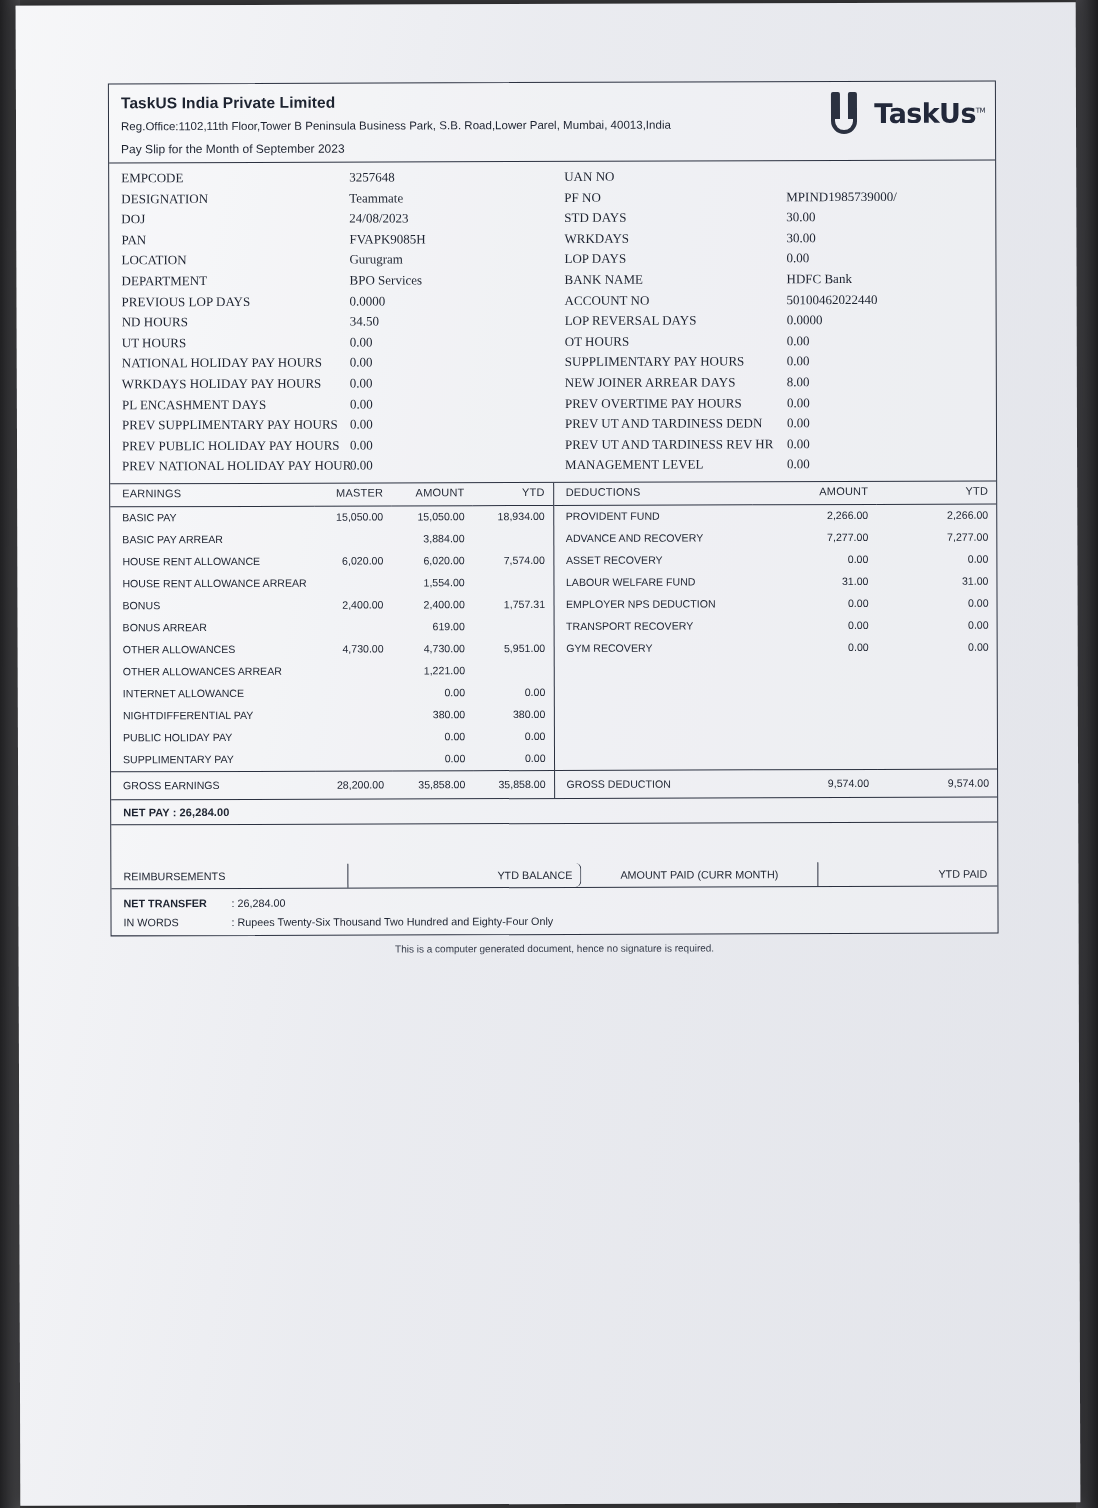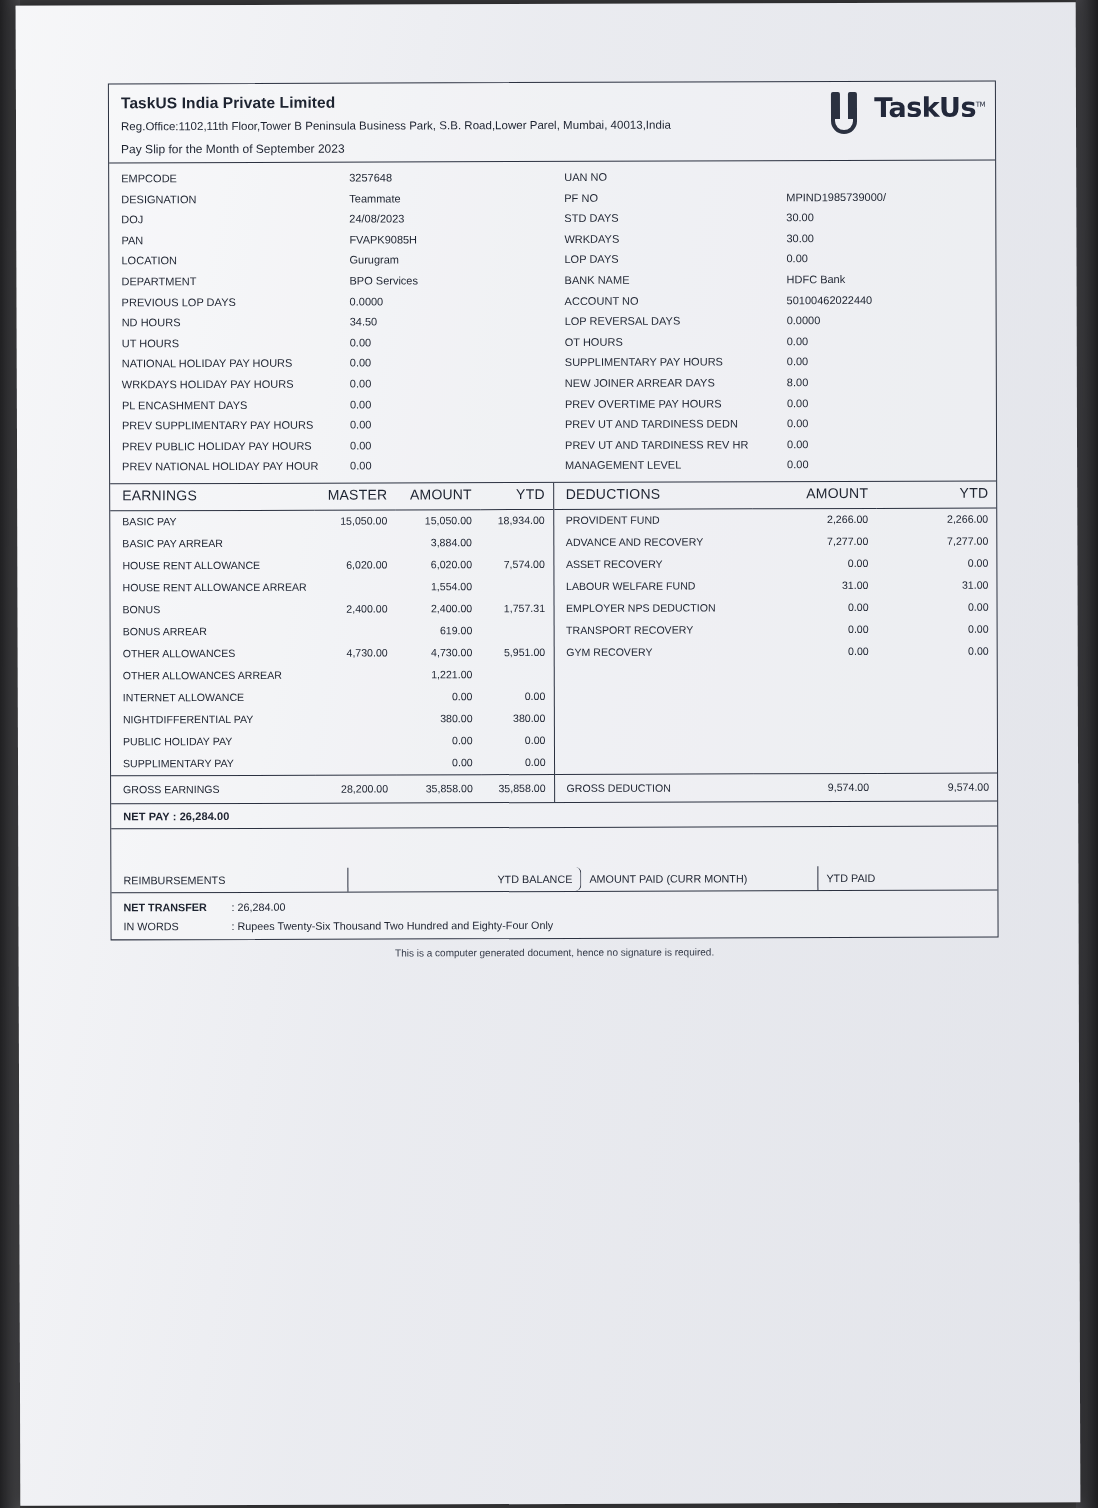--- a/index.html
+++ b/index.html
@@ -62,20 +62,21 @@
     letter-spacing: 0.02px;
   }
   .hdr .payslip-for {
     font-size: 12px;
   }
   .logo {
     position: absolute;
     right: 10px;
     top: 10px;
     display: flex;
+    align-items: center;
     gap: 13px;
   }
   .logo .mark {
     width: 30px;
     height: 42px;
     position: relative;
   }
   .logo .mark .bar-l {
     position: absolute;
     left: 0; top: 0;
@@ -116,23 +117,24 @@
     display: flex;
     border-bottom: 1.5px solid #2b3140;
   }
   .info .col {
     width: 50%;
     padding: 5px 0 6px 0;
   }
   .info .col.left { border-right: 0; }
   .irow {
     display: flex;
-    font-size: 11px;
+    font-size: 13px;
     line-height: 20.6px;
     white-space: nowrap;
+    font-family: Liberation Serif, serif;
   }
   .irow .k {
     padding-left: 12px;
     width: 228px;
     letter-spacing: 0.02px;
   }
   .irow .v {
     flex: 1;
   }
   .info .col.right .irow .k { width: 222px; }
@@ -146,21 +148,21 @@
   table.money {
     width: 100%;
     border-collapse: collapse;
     font-size: 10.6px;
   }
   table.money th {
     font-weight: normal;
     text-align: right;
     padding: 3px 8px 7px 8px;
     border-bottom: 1.5px solid #2b3140;
-    font-size: 14px;
+    font-size: 11px;
     letter-spacing: 0.2px;
     margin-left: 39px;
   }
   table.money th.lbl { text-align: left; padding-left: 12px; }
   table.money td {
     padding: 2.5px 8px;
     text-align: right;
     line-height: 17px;
     white-space: nowrap;
   }
@@ -189,22 +191,22 @@
     font-size: 10.8px;
   }
   .reimb .cell {
     padding: 6px 8px;
     border-right: 1.5px solid #2b3140;
     white-space: nowrap;
     margin-top: 39px;
   }
   .reimb .c1 { width: 216px; padding-left: 12px; }
   .reimb .c2 { width: 216px; text-align: right; border-radius: 6px; }
-  .reimb .c3 { width: 220px; text-align: left; }
-  .reimb .c4 { flex: 1; text-align: left; border-right: none; padding-right: 10px; }
+  .reimb .c3 { width: 220px; text-align: center; }
+  .reimb .c4 { flex: 1; text-align: right; border-right: none; padding-right: 10px; }
   .foot {
     font-size: 10.8px;
     padding: 5px 0 3px 12px;
     line-height: 19px;
   }
   .foot .row { display: flex; }
   .foot .row .k { width: 108px; font-weight: bold; }
   .foot .row .v { font-weight: normal; }
   .foot .row.words .k { font-weight: normal; }
   .foot .row.words .v { font-weight: normal; }

